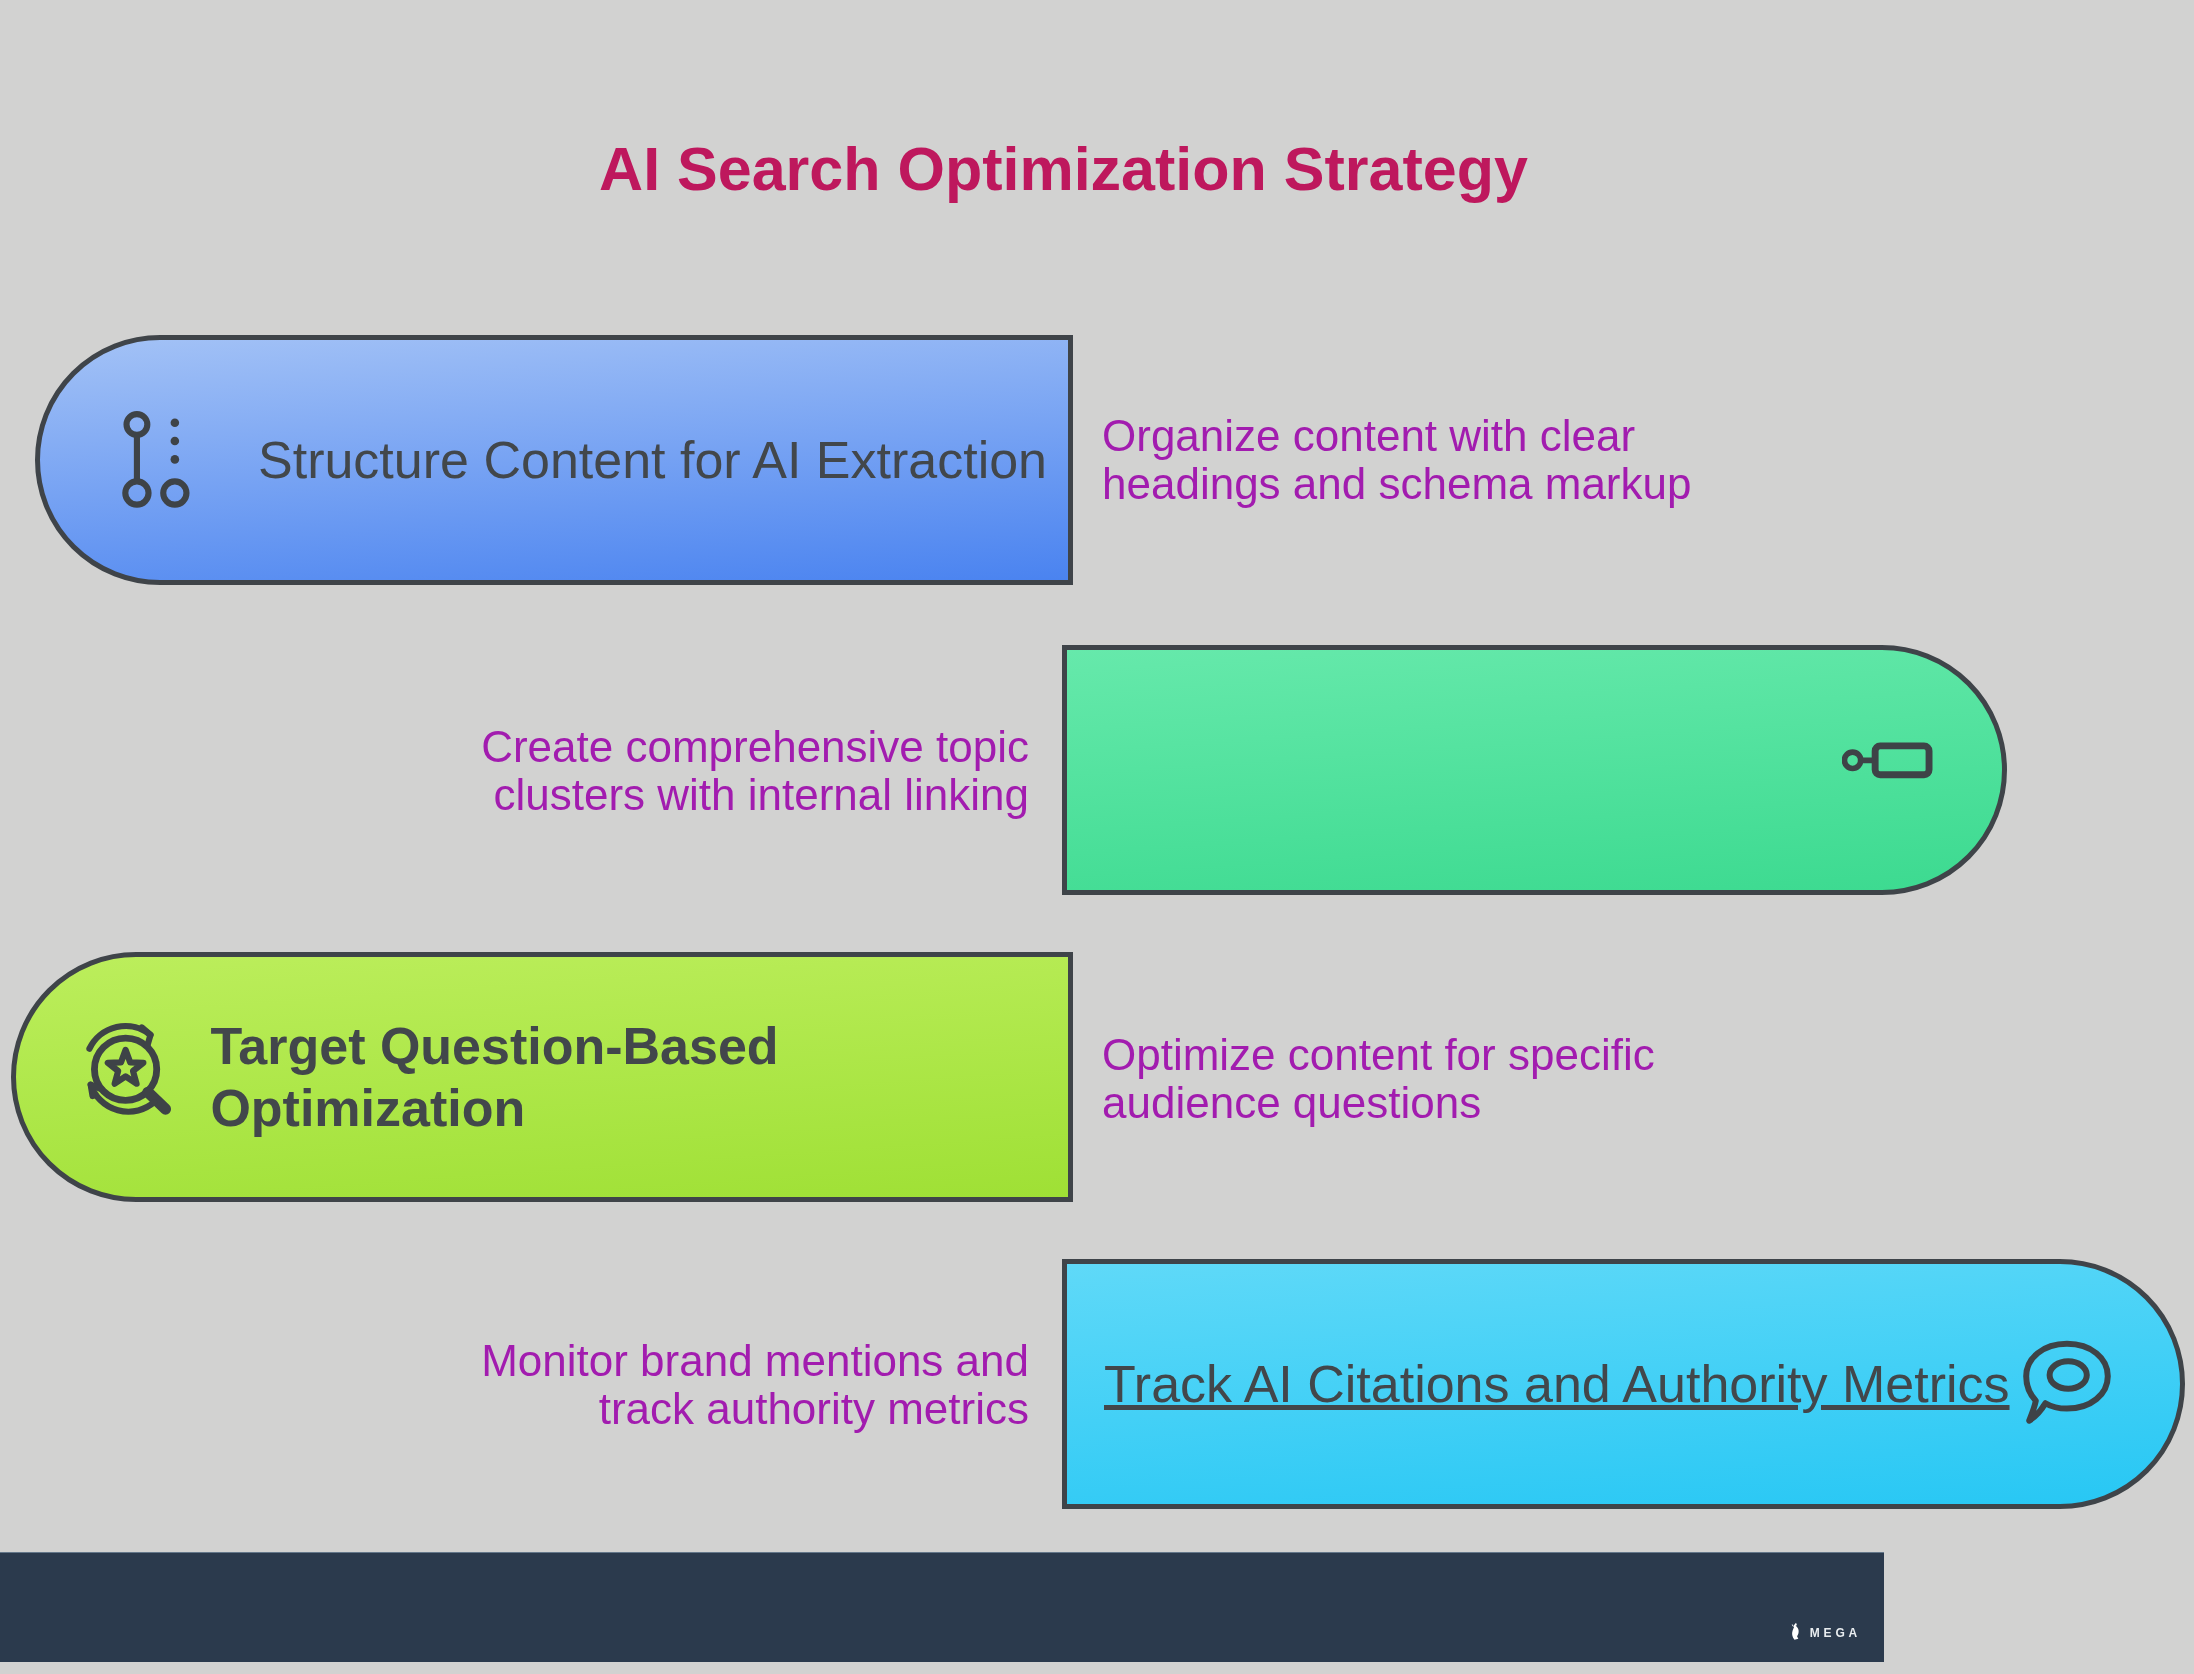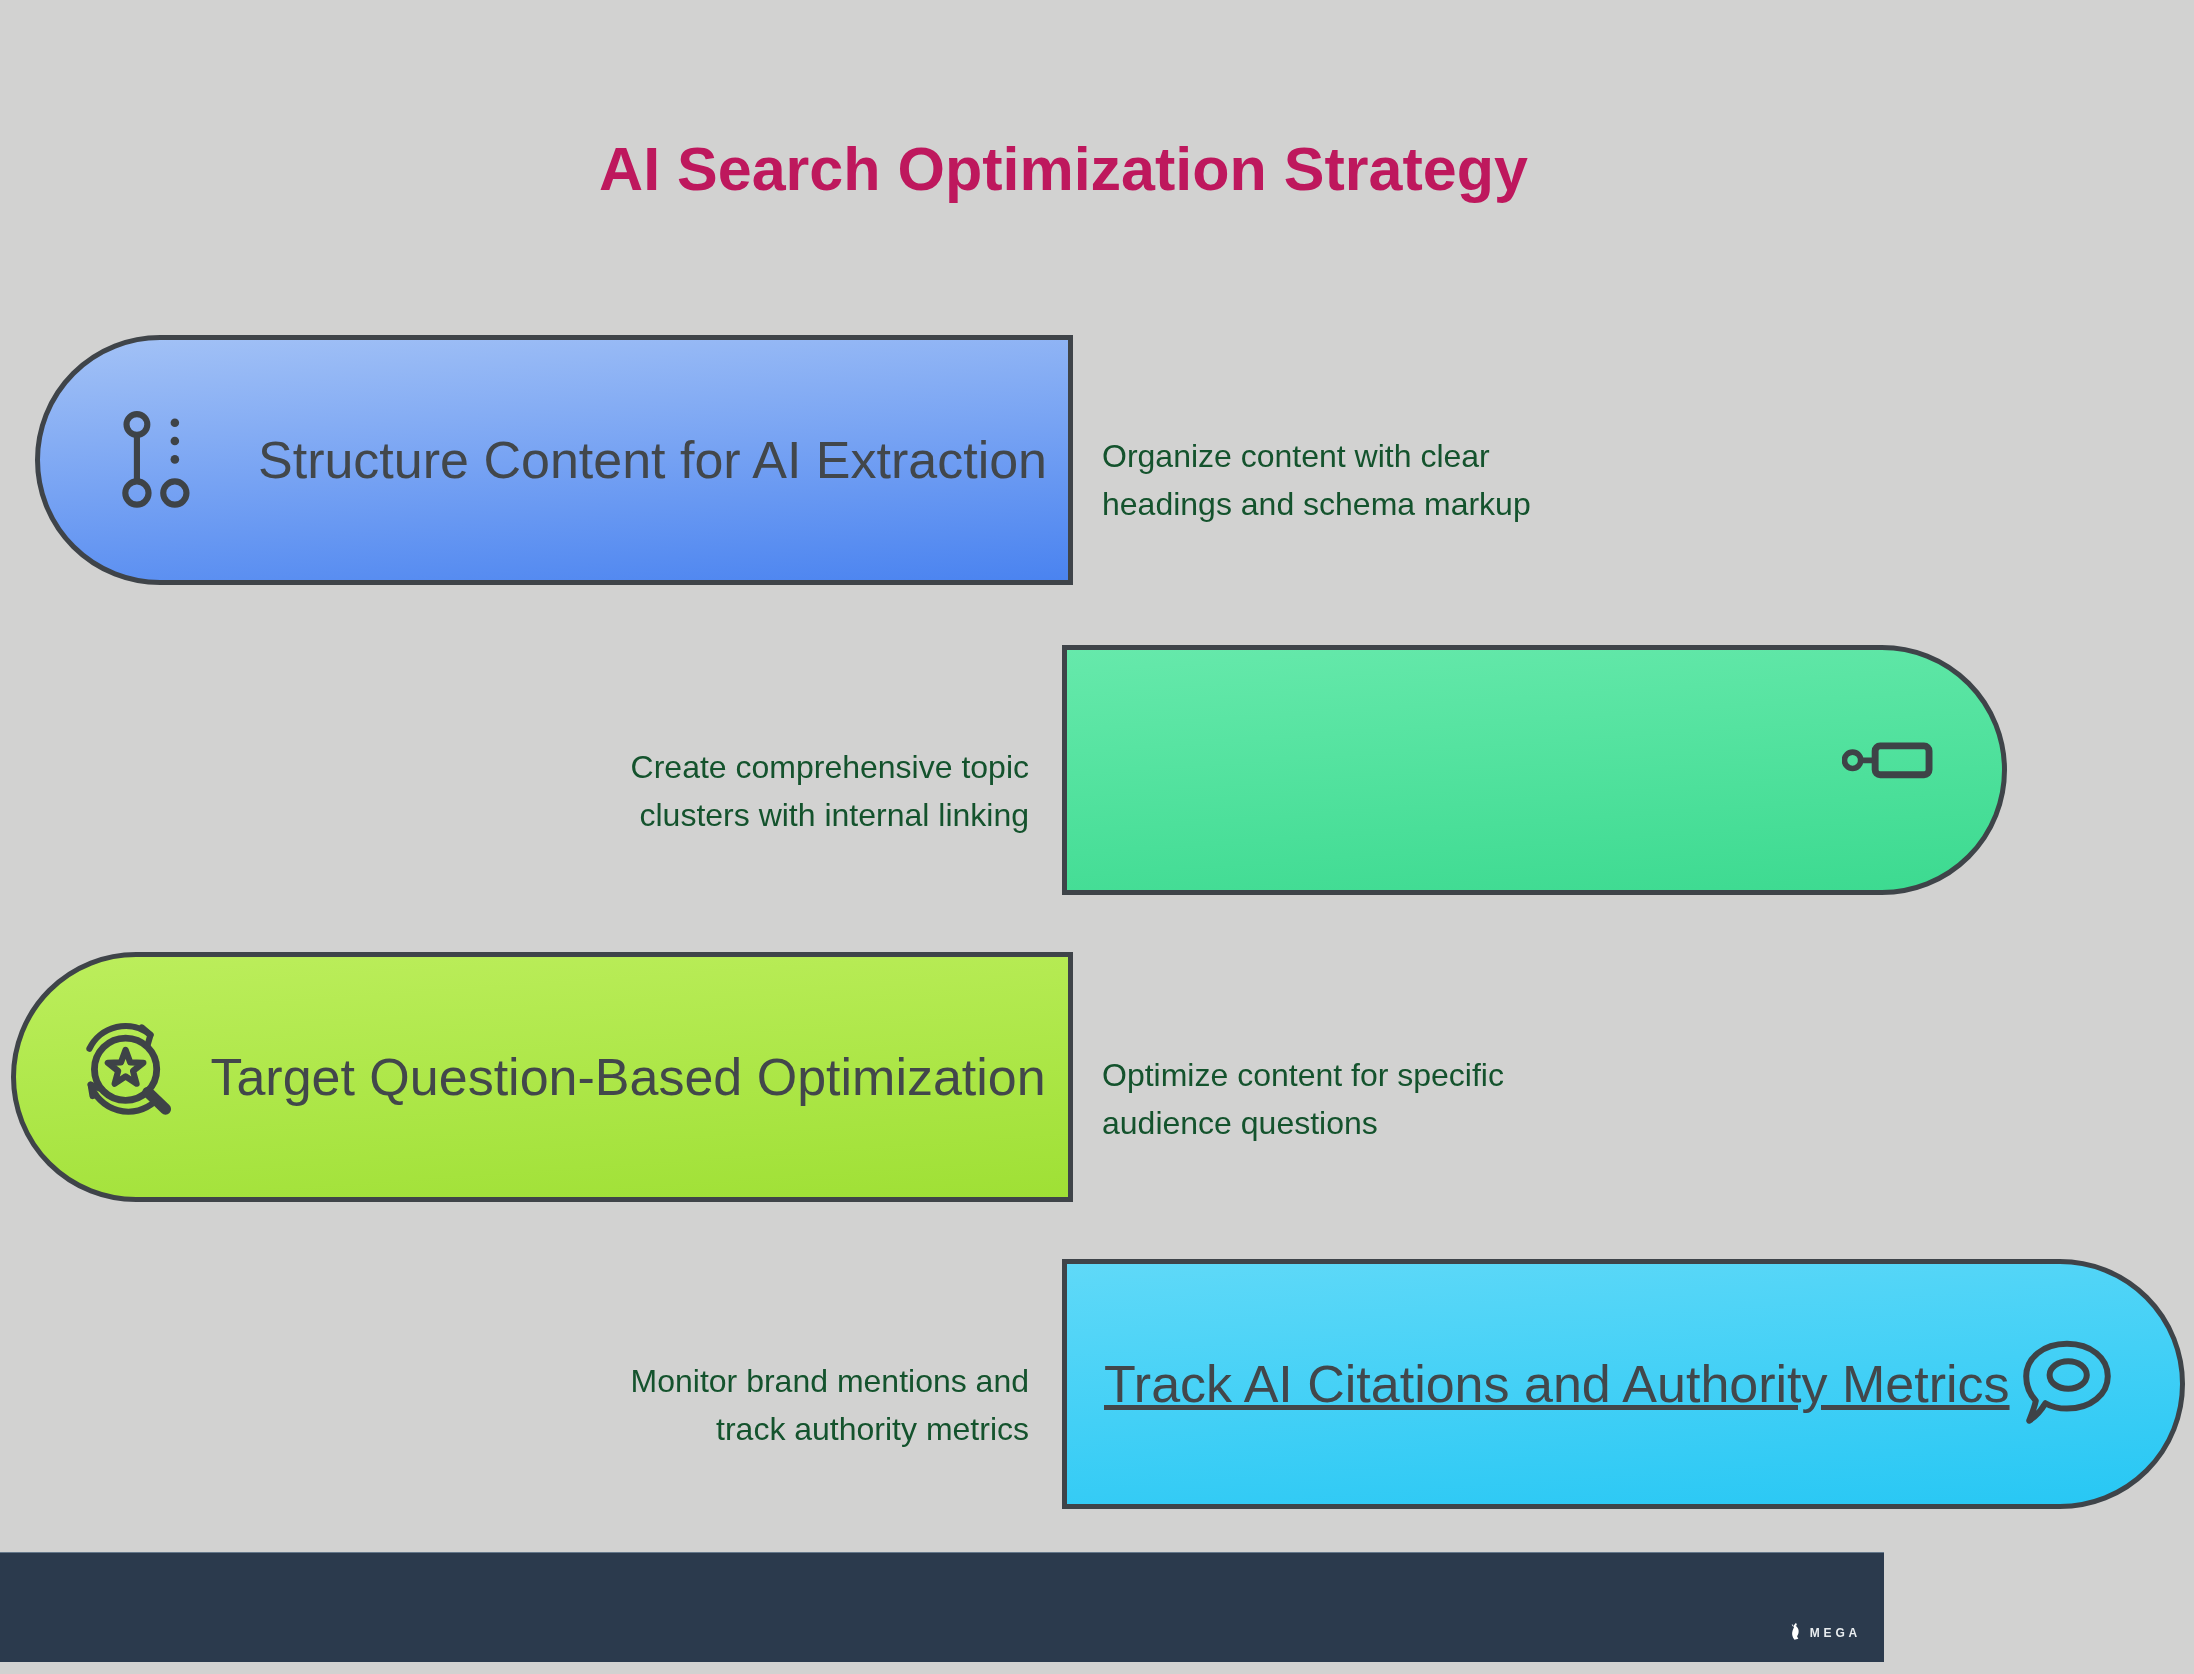--- a/index.html
+++ b/index.html
@@ -33,40 +33,39 @@
   .banner-title {
     font-size: 52px;
     font-weight: 400;
     color: #42474B;
     line-height: 62px;
   }
   .banner-title span { display: block; }
   .banner .icon { position: absolute; top: 50%; transform: translateY(-50%); }
   .desc {
     position: absolute;
-    font-size: 32px;
-    color: #14532d;
+    font-size: 44px;
+    color: #a21caf;
     line-height: 48px;
     font-weight: 400;
-    margin-top: 20px;
   }
   .desc span { display: block; }
   .desc.align-right { text-align: right; }
 
   
   #banner-0 { left: 35px;   top: 335px;  width: 1038px; }
   #banner-0 .banner-title { padding-left: 218px; }
   #banner-0 .icon { left: 69px; }
 
   #banner-1 { left: 1062px; top: 645px; width: 945px; }
   #banner-1 .banner-title { padding-left: 37px; }
   #banner-1 .icon { left: 775px; margin-top: -10px; }
 
   #banner-2 { left: 11.4px;   top: 952px; width: 1062px; }
-  #banner-2 .banner-title { padding-left: 194px; }
+  #banner-2 .banner-title { padding-left: 194px; font-weight: bold; }
   #banner-2 .icon { left: 61px; }
 
   #banner-3 { left: 1062px; top: 1259px; width: 1123px; }
   #banner-3 .banner-title { padding-left: 37px; text-decoration: underline; }
   #banner-3 .icon { left: 952px; }
 
   
   #desc-0 { left: 1102px; top: 412px;  }
   #desc-1 { left: 461px;  top: 723px; width: 568px; }
   #desc-2 { left: 1102px; top: 1031px; }

